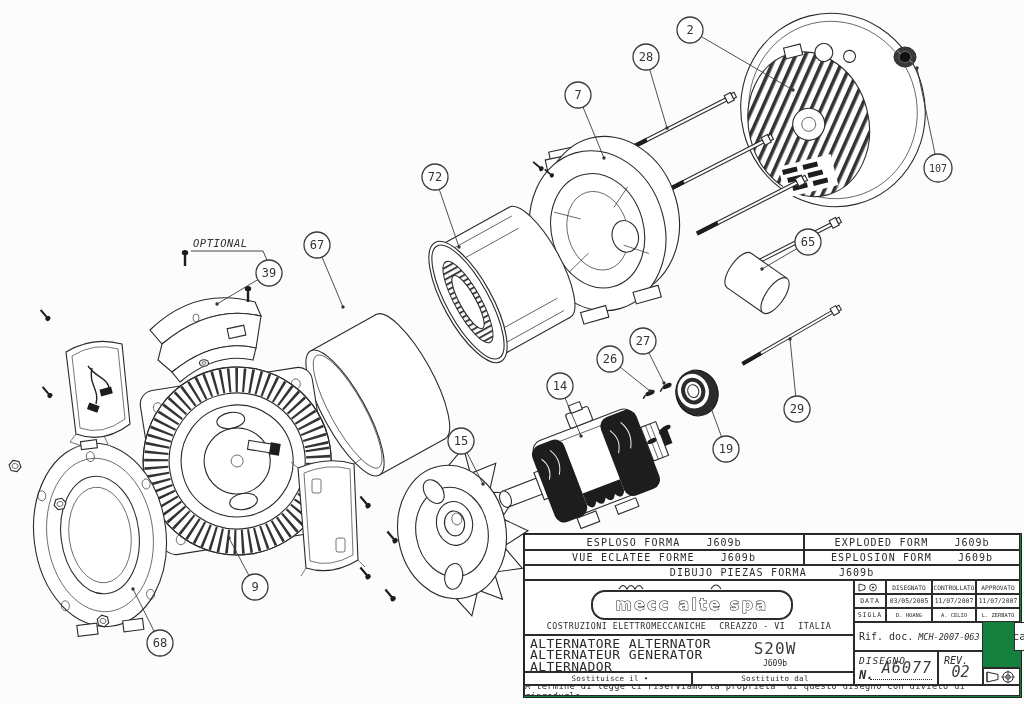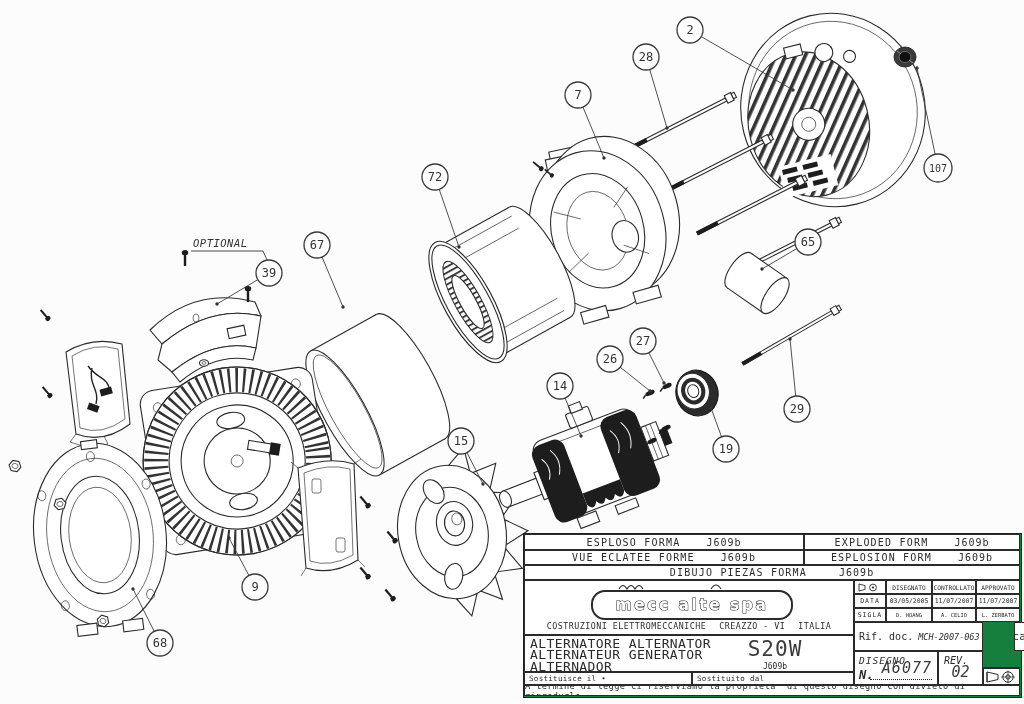--- a/index.html
+++ b/index.html
@@ -14,34 +14,34 @@
   .ldot{fill:#333;}
   .balloon{fill:#fff;stroke:#3a3a3a;stroke-width:1.3;}
   .callout-num{font:12px "DejaVu Sans Mono",monospace;fill:#333;text-anchor:middle;}
   .cn-small{font-size:10px;}
   .optional-text{font:italic 10.5px "DejaVu Sans Mono",monospace;fill:#333;letter-spacing:.5px;}
   
   #tb{position:absolute;left:523px;top:533px;width:499px;height:165px;background:#15803d;
       border:1.5px solid #222;box-sizing:border-box;}
   .tbc{position:absolute;border:1px solid #2b2b2b;box-sizing:border-box;display:flex;
        align-items:center;justify-content:center;overflow:hidden;background:#fff;}
-  .tbc.left{justify-content:flex-start;}
+  .tbc.left{justify-content:center;}
   .formrow{font-size:10px;letter-spacing:1.2px;gap:26px;}
   .formrow .val{letter-spacing:1px;}
   #logoArea{display:block;}
   .logo-squiggles{position:absolute;left:66px;top:1px;}
   .logo-box{position:absolute;left:66px;top:9px;width:198px;height:26px;border:2px solid #2b2b2b;
             border-radius:14px;display:flex;align-items:center;justify-content:center;background:#fff;}
   .company-line{position:absolute;left:0;bottom:3px;width:100%;display:flex;justify-content:center;
                 gap:13px;font-size:8.3px;letter-spacing:.5px;}
   #productArea{display:block;}
   .product-lines{position:absolute;left:5px;top:2px;font-size:13px;line-height:11.4px;letter-spacing:.4px;}
   .model-block{position:absolute;left:175px;top:0;width:150px;height:100%;display:flex;
                flex-direction:column;align-items:center;justify-content:center;}
-  .model{font-size:21px;letter-spacing:1px;color:#3a3a3a;}
+  .model{font-size:16px;letter-spacing:1px;color:#3a3a3a;}
   .model-form{font-size:8px;margin-top:1px;}
   .sosti{font-size:7.5px;padding-left:4px;letter-spacing:.3px;}
   .appr-h{font-size:6.2px;letter-spacing:0;}
   .appr-d{font-size:6.4px;}
   .appr-s{font-size:5.4px;}
   .appr-l{font-size:6.5px;letter-spacing:1px;}
   #rifCell{flex-direction:row;gap:5px;justify-content:flex-start;padding-left:4px;}
   .rif-label{font-size:10px;}
   .rif-value{font-size:8.5px;font-style:italic;}
   #scalaCell{flex-direction:row;font-size:11px;line-height:10px;margin-left:31px;}

